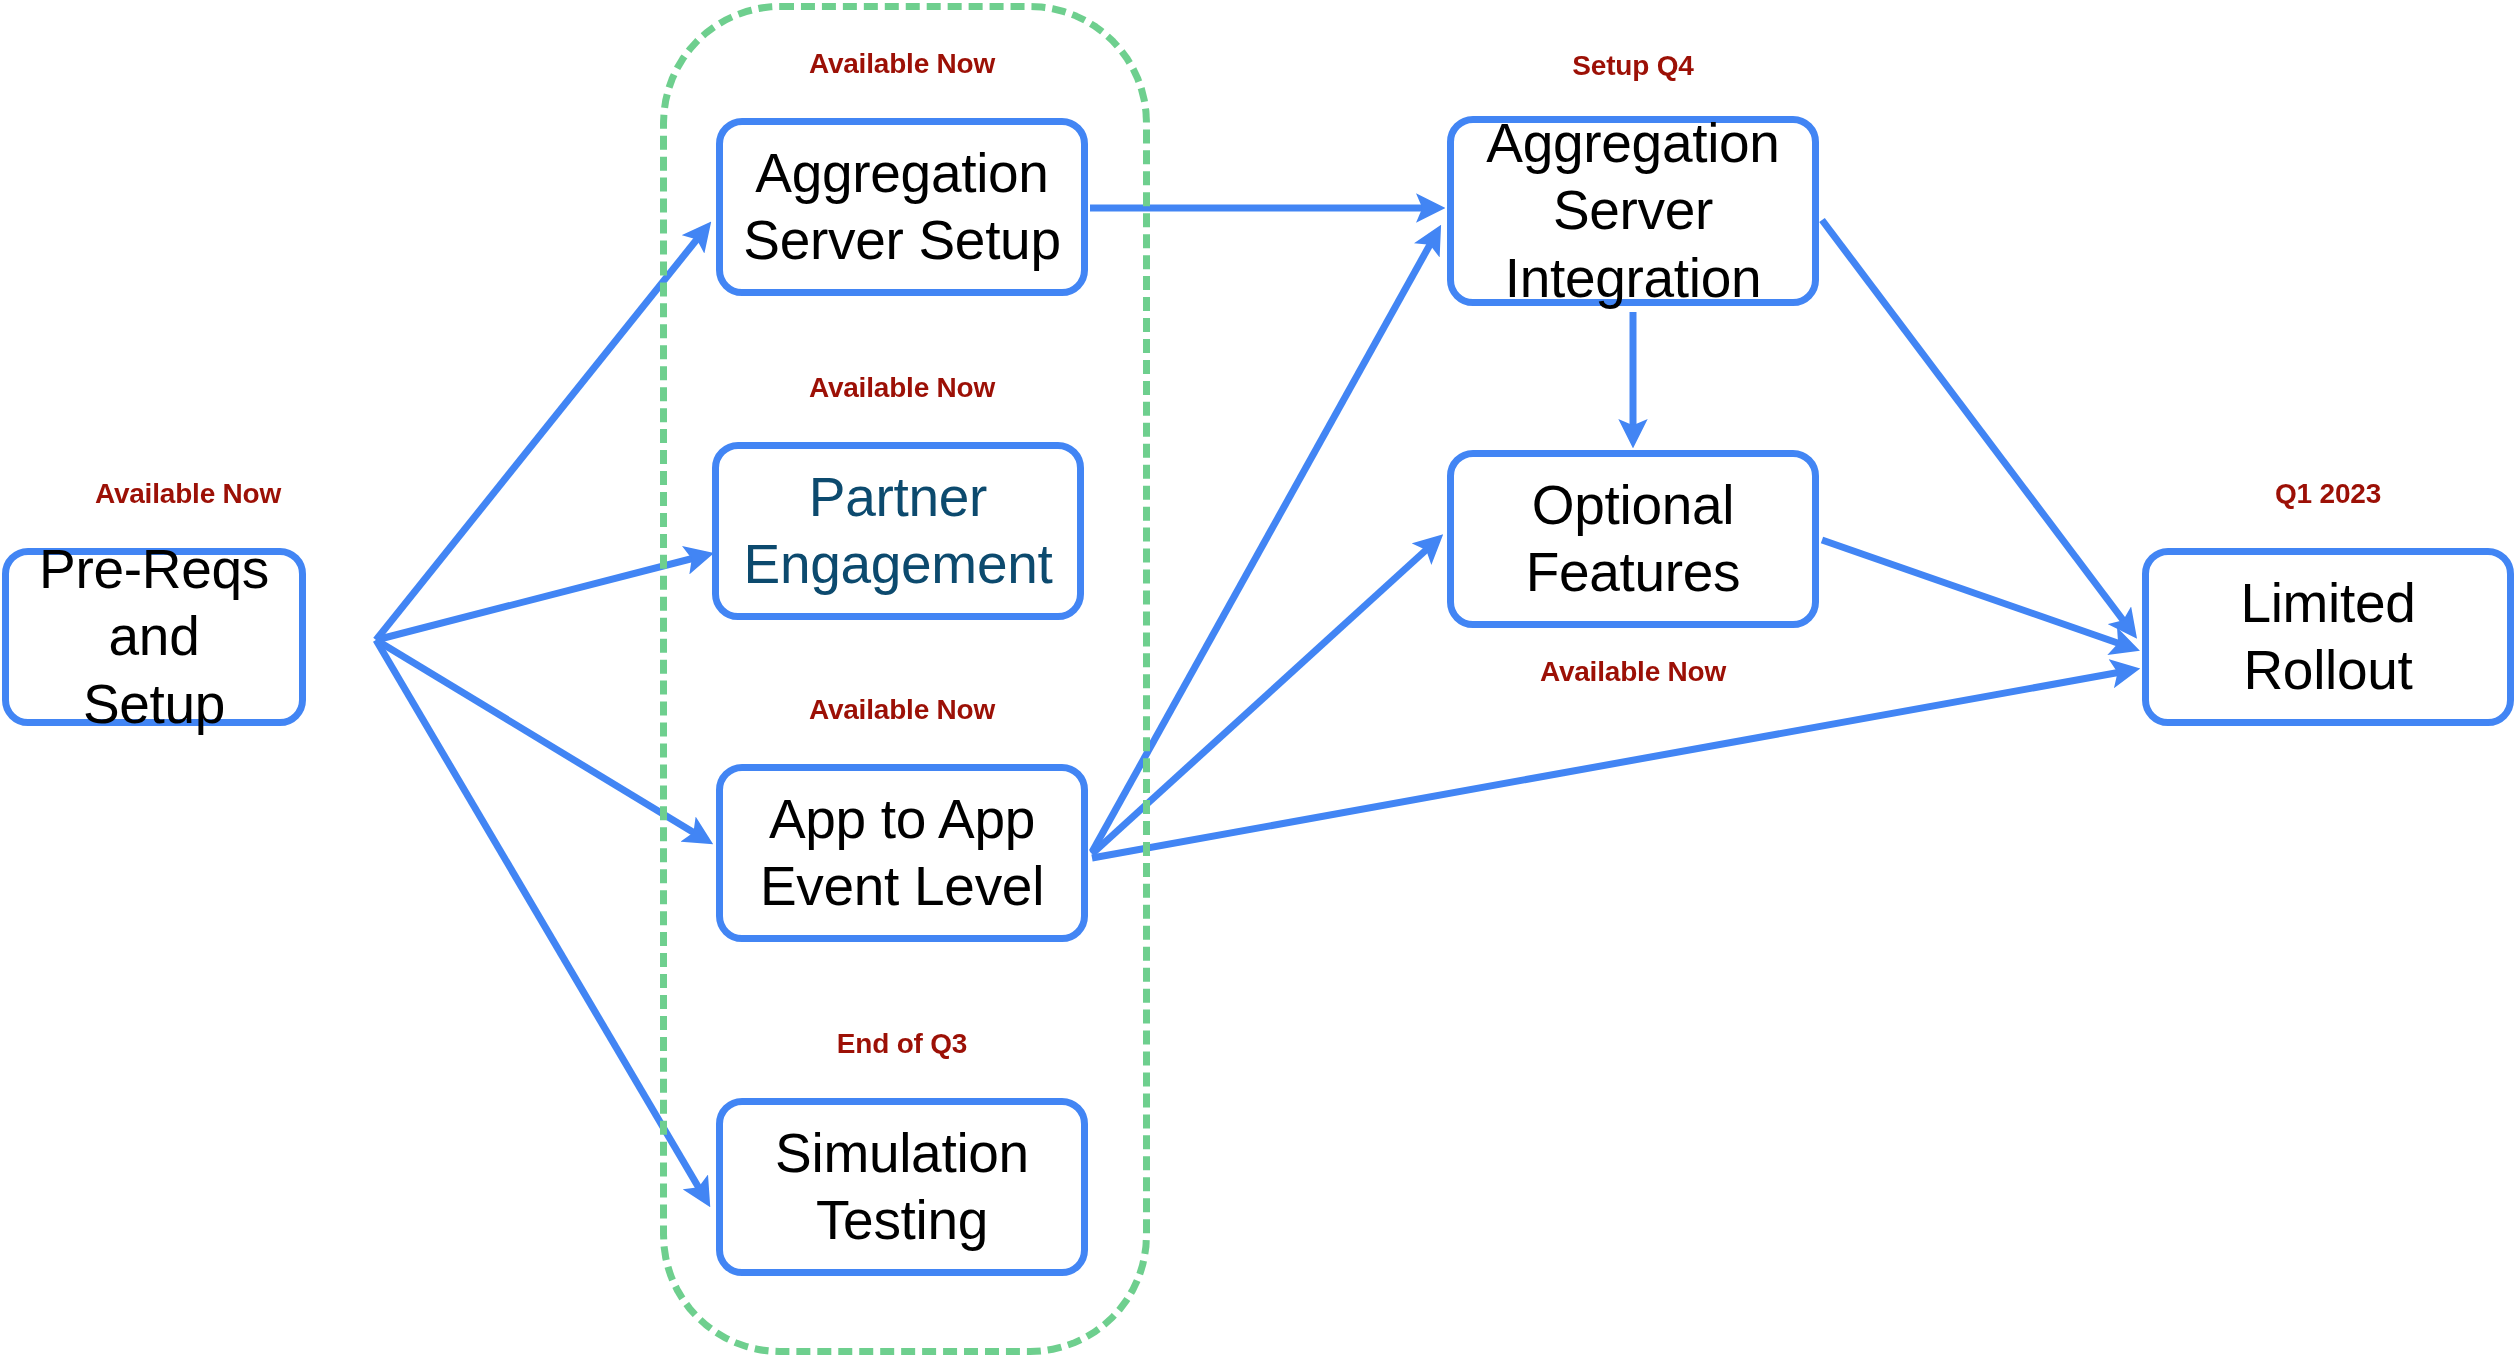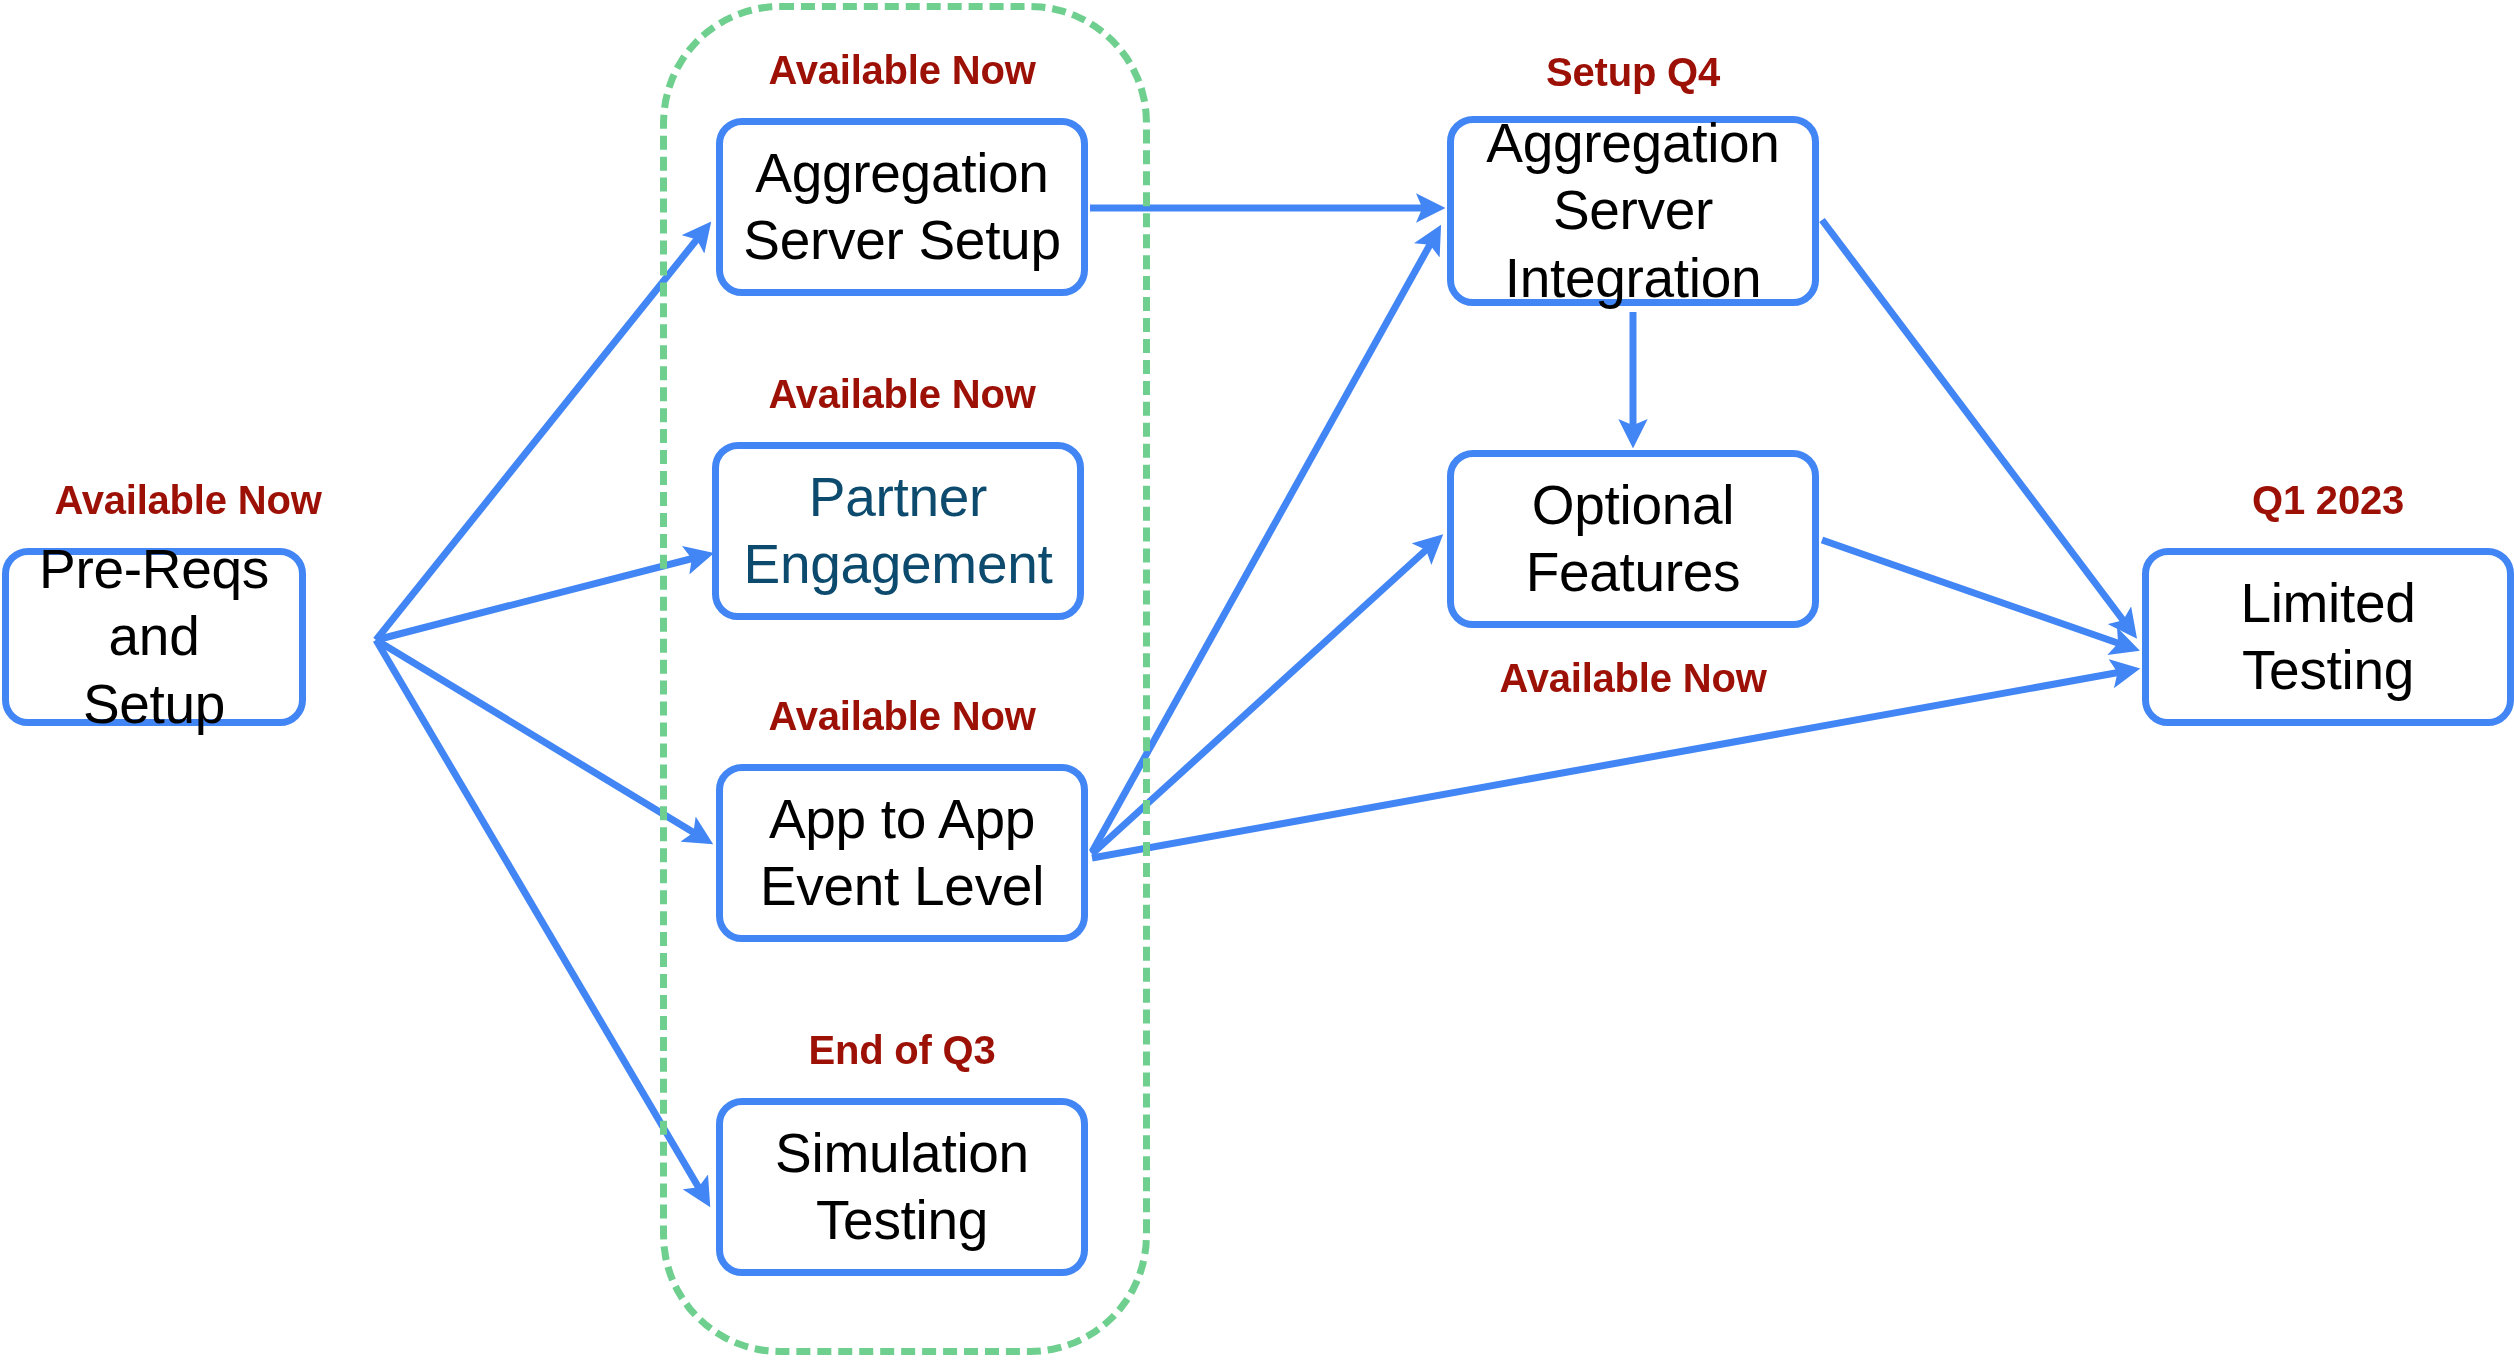--- a/index.html
+++ b/index.html
@@ -47,21 +47,21 @@
     font-weight: 400;
     padding: 4px 10px;
   }
   .node span {
     display: block;
     white-space: pre-line;
   }
   .status-label {
     position: absolute;
     color: #9c1006;
-    font-size: 40px;
+    font-size: 28px;
     font-weight: 700;
     letter-spacing: -0.2px;
     white-space: nowrap;
     transform: translateX(-50%);
   }
 </style>
 </head>
 <body>
 
 <div id="canvas">
@@ -121,18 +121,18 @@
 Integration</span>
       </div>
       <div class="status-label" style="left: 1633px; top: 50px; color: rgb(156, 16, 6);">Setup Q4</div>
       <div class="node" style="left: 1447px; top: 450px; width: 372px; height: 178px; border-color: rgb(66, 133, 244); color: rgb(0, 0, 0);">
         <span>Optional
 Features</span>
       </div>
       <div class="status-label" style="left: 1633px; top: 656px; color: rgb(156, 16, 6);">Available Now</div>
       <div class="node" style="left: 2142px; top: 548px; width: 372px; height: 178px; border-color: rgb(66, 133, 244); color: rgb(0, 0, 0);">
         <span>Limited
-Testing</span>
+Rollout</span>
       </div>
       <div class="status-label" style="left: 2328px; top: 478px; color: rgb(156, 16, 6);">Q1 2023</div>
     </div>
 
 </div>
 
 </body></html>

